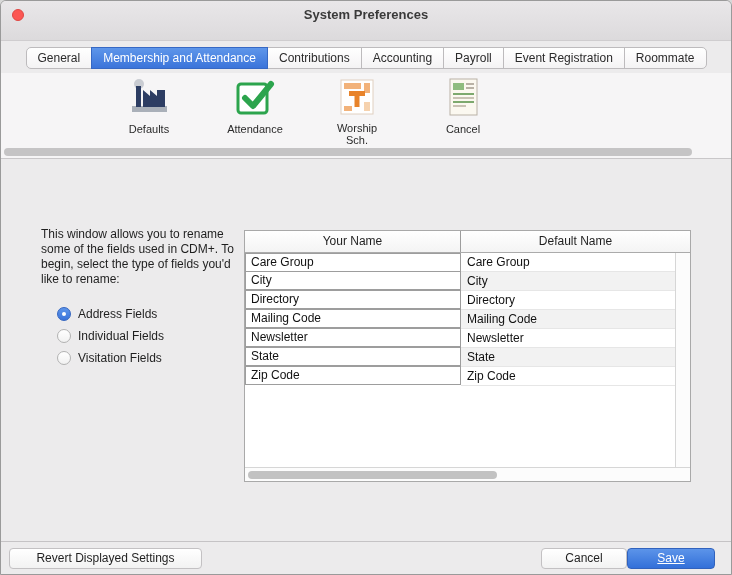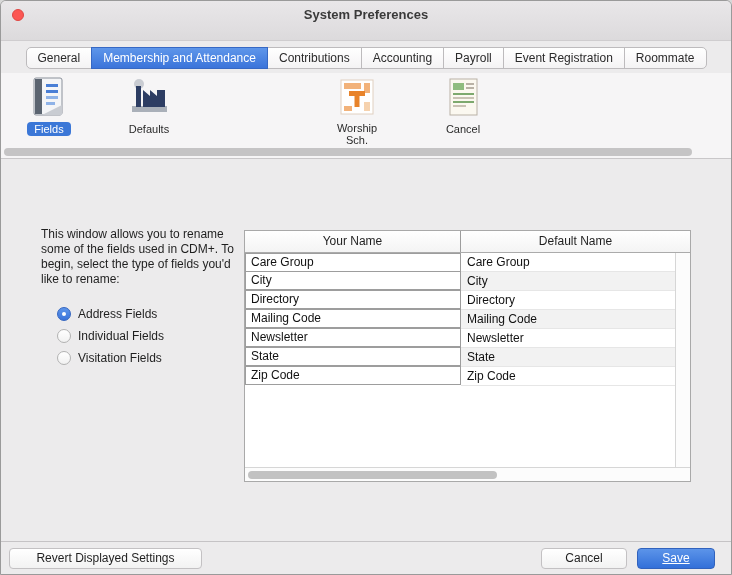--- a/index.html
+++ b/index.html
@@ -115,21 +115,21 @@
     background:#ecebec; border-top:1px solid #c5c3c5;
   }
   .btn {
     position:absolute; top:6px; height:21px; font-size:12px; color:#1f1f1f;
     background:linear-gradient(#ffffff,#f2f2f2); border:1px solid #c3c1c3;
     border-radius:4px; text-align:center; line-height:19px; cursor:default;
   }
   .btn-revert { left:8px; width:193px; }
   .btn-cancel { right:104px; width:86px; }
   .btn-save {
-    right:16px; width:78px; color:#ffffff;
+    right:16px; width:88px; color:#ffffff;
     background:linear-gradient(#5c94e9,#3370d9); border-color:#3162bd;text-decoration:underline;
   }
 </style>
 </head>
 <body>
 
 <div class="window">
 
   <div class="titlebar">
     <div class="traffic">
@@ -143,47 +143,42 @@
     <div class="tab active">Membership and Attendance</div>
     <div class="tab">Contributions</div>
     <div class="tab">Accounting</div>
     <div class="tab">Payroll</div>
     <div class="tab">Event Registration</div>
     <div class="tab">Roommate</div>
   </div>
 
   <div class="toolbar">
 
-    <div class="tool-item selected" style="left:12px;">
-      <div class="tool-icon">
-        <svg width="44" height="44" viewBox="0 0 44 44">
-          <rect x="7" y="3" width="28" height="37" rx="2" fill="#f4f5f7" stroke="#8a909a"></rect>
-          <rect x="8" y="4" width="7" height="35" fill="#5b6470"></rect>
-          <rect x="19" y="9" width="12" height="3" fill="#4a7fd6"></rect>
-          <rect x="19" y="15" width="12" height="3" fill="#4a7fd6"></rect>
-          <rect x="19" y="21" width="12" height="3" fill="#8fb3e8"></rect>
-          <rect x="19" y="27" width="9" height="3" fill="#8fb3e8"></rect>
-          <polygon points="15,40 35,40 35,30" fill="#c9ccd2"></polygon>
-        </svg>
-      </div>
-      <span class="tool-label">Fields</span>
-    </div>
 
     <div class="tool-item" style="left:112px;">
       <div class="tool-icon">
         <svg width="44" height="44" viewBox="0 0 44 44">
           <circle cx="12" cy="9" r="5" fill="#c9ccd2"></circle>
           <rect x="5" y="31" width="35" height="6" fill="#aab0b9"></rect>
           <rect x="9" y="11" width="5" height="21" fill="#2d3d63"></rect>
           <polygon points="16,32 16,15 23,21 23,15 30,21 30,15 38,15 38,32" fill="#2d3d63"></polygon>
         </svg>
       </div>
       <span class="tool-label">Defaults</span>
     </div>
 
+    <div class="tool-item" style="left:218px;">
+      <div class="tool-icon">
+        <svg width="44" height="44" viewBox="0 0 44 44">
+          <rect x="5" y="9" width="29" height="29" rx="3" fill="#ffffff" stroke="#2ca44d" stroke-width="3"></rect>
+          <path d="M12 23 L20 31 L38 9" fill="none" stroke="#2ca44d" stroke-width="6" stroke-linecap="round" stroke-linejoin="round"></path>
+        </svg>
+      </div>
+      <span class="tool-label">Attendance</span>
+    </div>
 
     <div class="tool-item" style="left:320px;">
       <div class="tool-icon">
         <svg width="44" height="44" viewBox="0 0 44 44">
           <rect x="6" y="5" width="32" height="34" fill="#ffffff" stroke="#e0d0c0"></rect>
           <rect x="9" y="8" width="17" height="6" fill="#f2b27a"></rect>
           <rect x="29" y="8" width="6" height="10" fill="#f2b27a"></rect>
           <rect x="14" y="16" width="16" height="5" fill="#e8832a"></rect>
           <rect x="19.5" y="16" width="5" height="16" fill="#e8832a"></rect>
           <rect x="9" y="31" width="8" height="5" fill="#f2b27a"></rect>

